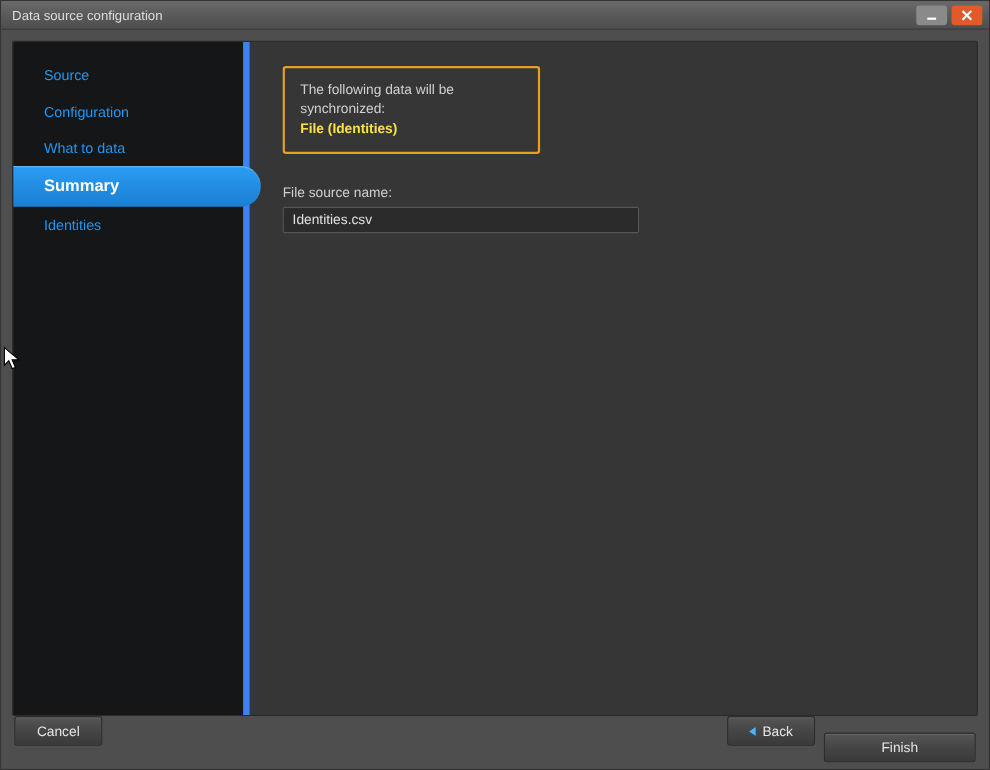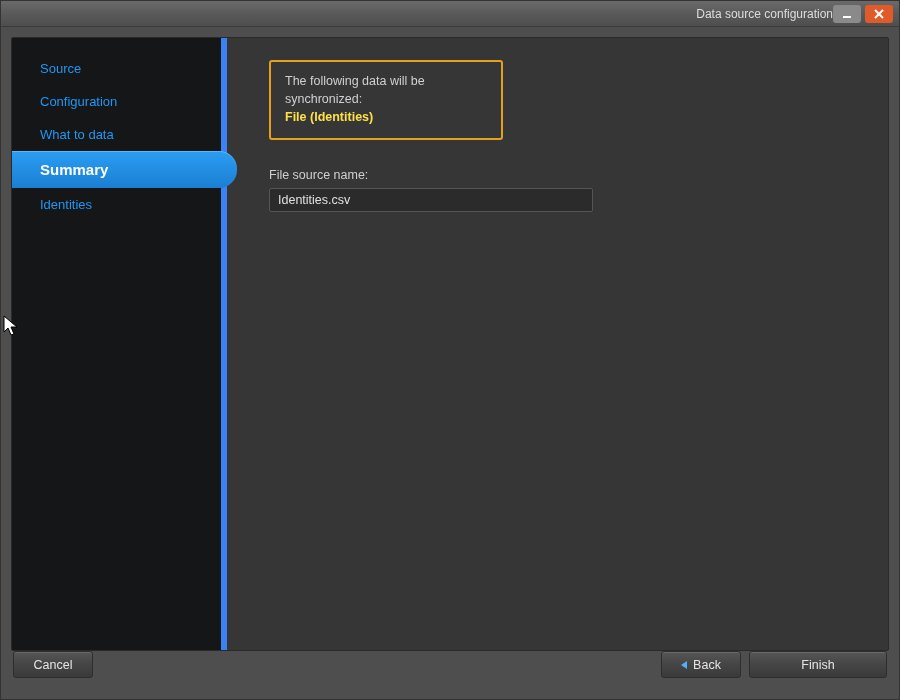--- a/index.html
+++ b/index.html
@@ -21,21 +21,20 @@
     }
     .titlebar {
       height: 26px;
       background: linear-gradient(to bottom, #6a6a6a 0%, #5a5a5a 50%, #4e4e4e 100%);
       border-bottom: 1px solid #3a3a3a;
       display: flex;
       align-items: center;
       padding: 0 6px 0 10px;
       color: #ddd;
       font-size: 12px;
-      text-align: right;
     }
     .titlebar-title { flex: 1; }
     .titlebar-btns { display: flex; gap: 4px; }
     .titlebar-btn {
       width: 28px;
       height: 18px;
       border-radius: 3px;
       display: flex;
       align-items: center;
       justify-content: center;
@@ -83,21 +82,20 @@
       padding: 10px 0 10px 28px;
       margin-right: -12px;
       width: 225px;
       box-shadow: inset 0 1px 0 rgba(255,255,255,0.25);
     }
 
     .detail {
       flex: 1;
       padding: 22px 30px;
       color: #d0d0d0;
-      margin-left: 12px;
     }
     .summary-box {
       border: 2px solid #e6a020;
       border-radius: 3px;
       padding: 10px 14px 12px 14px;
       width: 234px;
       font-size: 12.5px;
       line-height: 1.45;
     }
     .summary-box .bold { font-weight: bold; color: #fde047; }
@@ -132,21 +130,21 @@
       color: #e5e5e5;
       font-size: 12.5px;
       display: flex;
       align-items: center;
       justify-content: center;
       gap: 6px;
       cursor: pointer;
       padding: 0 14px;
       box-shadow: inset 0 1px 0 rgba(255,255,255,0.12);
     }
-    .btn.finish { min-width: 138px; }
+    .btn.finish { min-width: 138px; margin-top: 15px; }
     .chevron { 
       width: 0; height: 0;
       border-top: 4px solid transparent;
       border-bottom: 4px solid transparent;
       border-right: 6px solid #4fb0ff;
     }
     .cursor {
       position: absolute;
       left: 3px;
       top: 315px;

